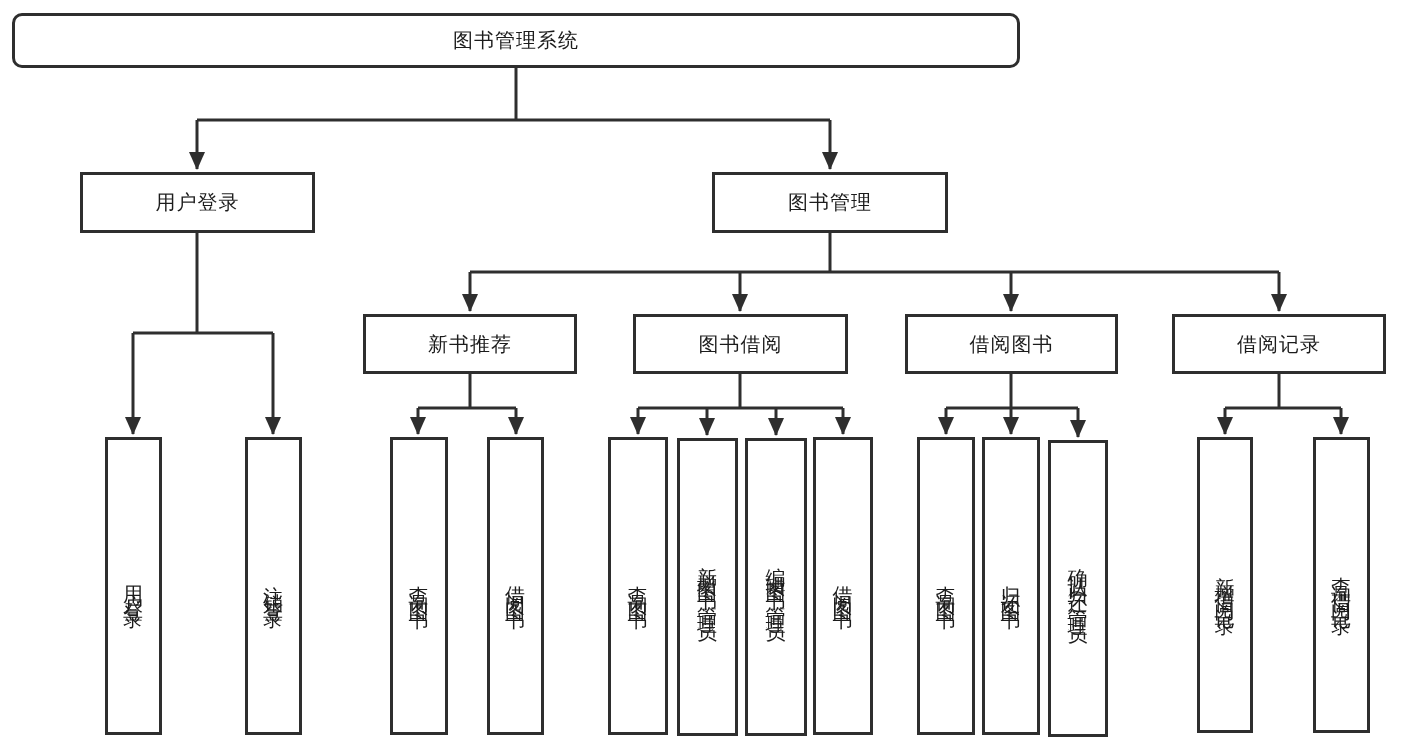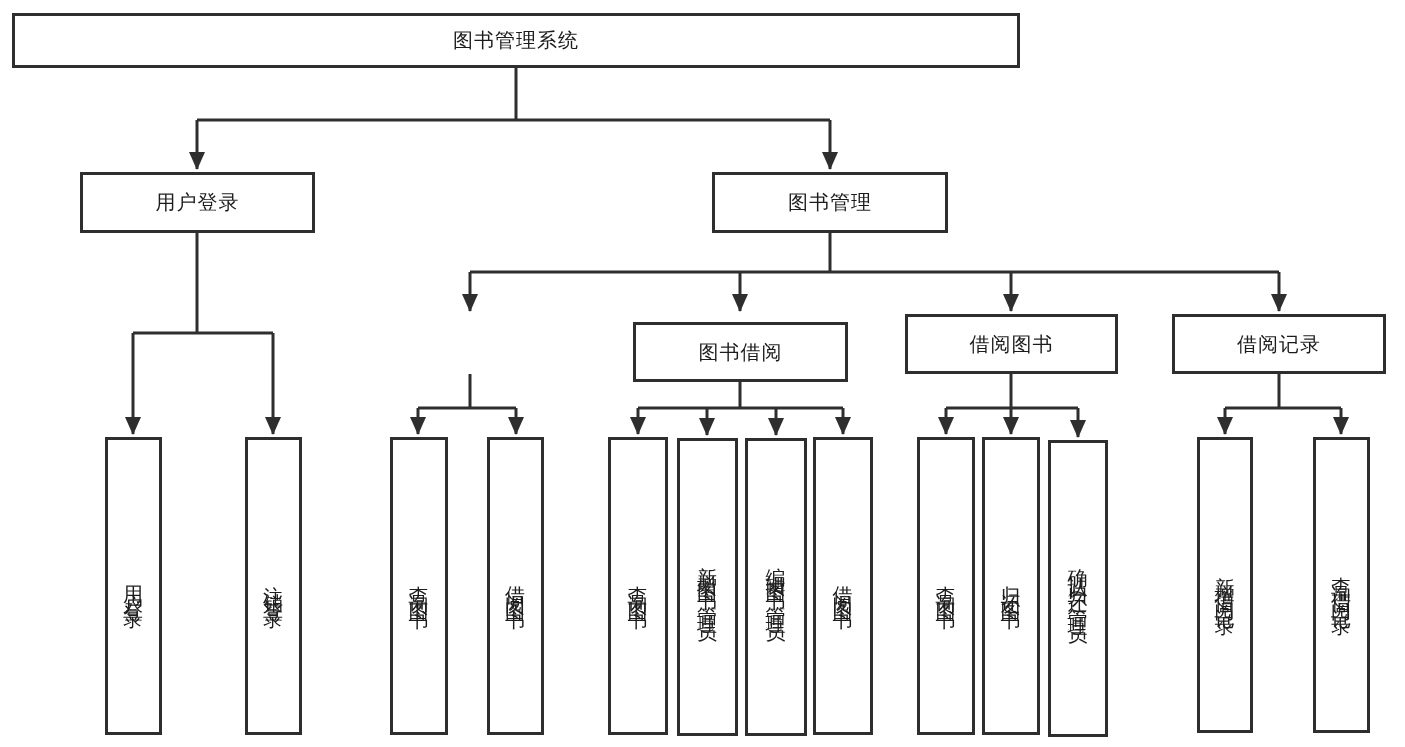--- a/index.html
+++ b/index.html
@@ -36,27 +36,27 @@
     z-index: 2;
   }
   .vnode {
     writing-mode: vertical-rl;
     text-orientation: mixed;
     letter-spacing: 8px;
     font-size: 20px;
     line-height: 1;
   }
   
-  #n-root          { left: 12px;   top: 13px;  width: 1008px; height: 55px; }
+  #n-root          { left: 12px;   top: 13px;  width: 1008px; height: 55px; border-radius: 10px; }
   
   #n-user-login    { left: 80px;   top: 172px; width: 235px;  height: 61px; }
   #n-book-mgmt     { left: 712px;  top: 172px; width: 236px;  height: 61px; }
   
   #n-new-books     { left: 363px;  top: 314px; width: 214px;  height: 60px; }
-  #n-book-borrow   { left: 633px;  top: 314px; width: 215px;  height: 60px; margin-top: 8px; }
+  #n-book-borrow   { left: 633px;  top: 314px; width: 215px;  height: 60px; }
   #n-cur-borrow    { left: 905px;  top: 314px; width: 213px;  height: 60px; }
   #n-records       { left: 1172px; top: 314px; width: 214px;  height: 60px; }
   
   #l-login         { left: 105px;  top: 437px; width: 57px;   height: 298px; }
   #l-logout        { left: 245px;  top: 437px; width: 57px;   height: 298px; }
   #l-nb-query      { left: 390px;  top: 437px; width: 58px;   height: 298px; }
   #l-nb-borrow     { left: 487px;  top: 437px; width: 57px;   height: 298px; }
   #l-bb-query      { left: 608px;  top: 437px; width: 60px;   height: 298px; }
   #l-bb-add        { left: 677px;  top: 438px; width: 61px;   height: 298px; }
   #l-bb-edit       { left: 745px;  top: 438px; width: 62px;   height: 298px; }
@@ -132,20 +132,21 @@
       <path d="M1225,408 V434" marker-end="url(#arrow)"></path>
       <path d="M1341,408 V434" marker-end="url(#arrow)"></path>
     </g>
   </svg>
 
   <div class="node" id="n-root">图书管理系统</div>
 
   <div class="node" id="n-user-login">用户登录</div>
   <div class="node" id="n-book-mgmt">图书管理</div>
 
+  <div class="node" id="n-new-books">新书推荐</div>
   <div class="node" id="n-book-borrow">图书借阅</div>
   <div class="node" id="n-cur-borrow">借阅图书</div>
   <div class="node" id="n-records">借阅记录</div>
 
   <div class="node vnode" id="l-login">用户登录</div>
   <div class="node vnode" id="l-logout">注销登录</div>
 
   <div class="node vnode" id="l-nb-query">查询图书</div>
   <div class="node vnode" id="l-nb-borrow">借阅图书</div>
 

